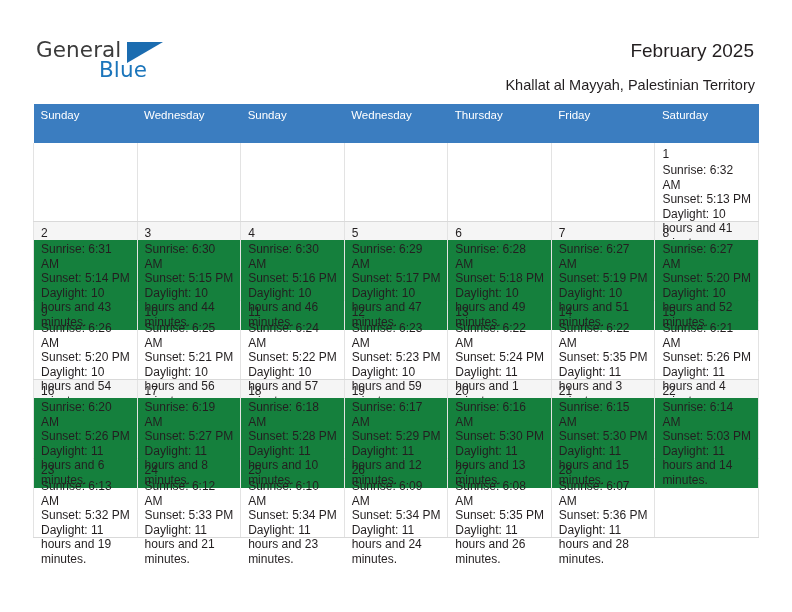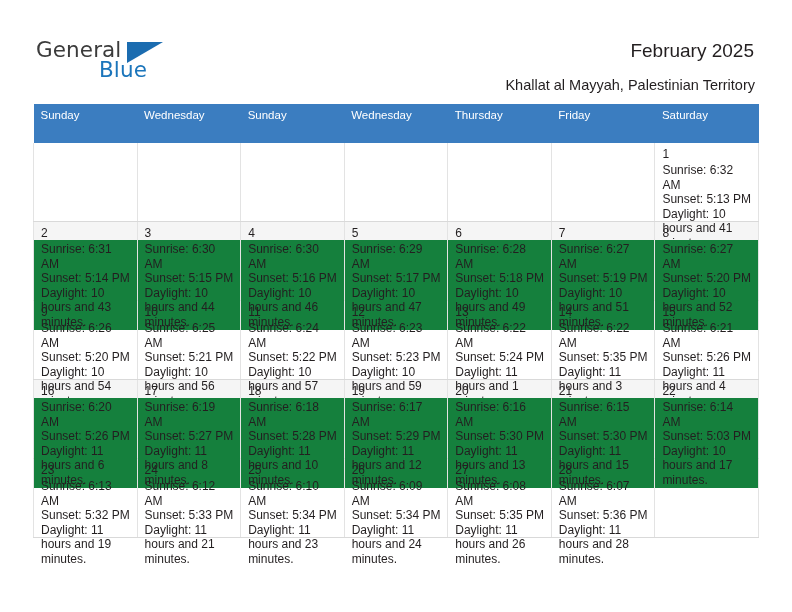--- a/index.html
+++ b/index.html
@@ -424,21 +424,21 @@
                   <div>Daylight: 11 hours and 15 minutes.</div>
                 </div>
               </div>
             </td>
             <td>
               <div class="cell">
                 <div class="daynum">22</div>
                 <div class="cell-body">
                   <div>Sunrise: 6:14 AM</div>
                   <div>Sunset: 5:03 PM</div>
-                  <div>Daylight: 10 hours and 17 minutes.</div>
+                  <div>Daylight: 11 hours and 14 minutes.</div>
                 </div>
               </div>
             </td>
           </tr>
           <tr class="">
             <td>
               <div class="cell">
                 <div class="daynum">23</div>
                 <div class="cell-body">
                   <div>Sunrise: 6:13 AM</div>

